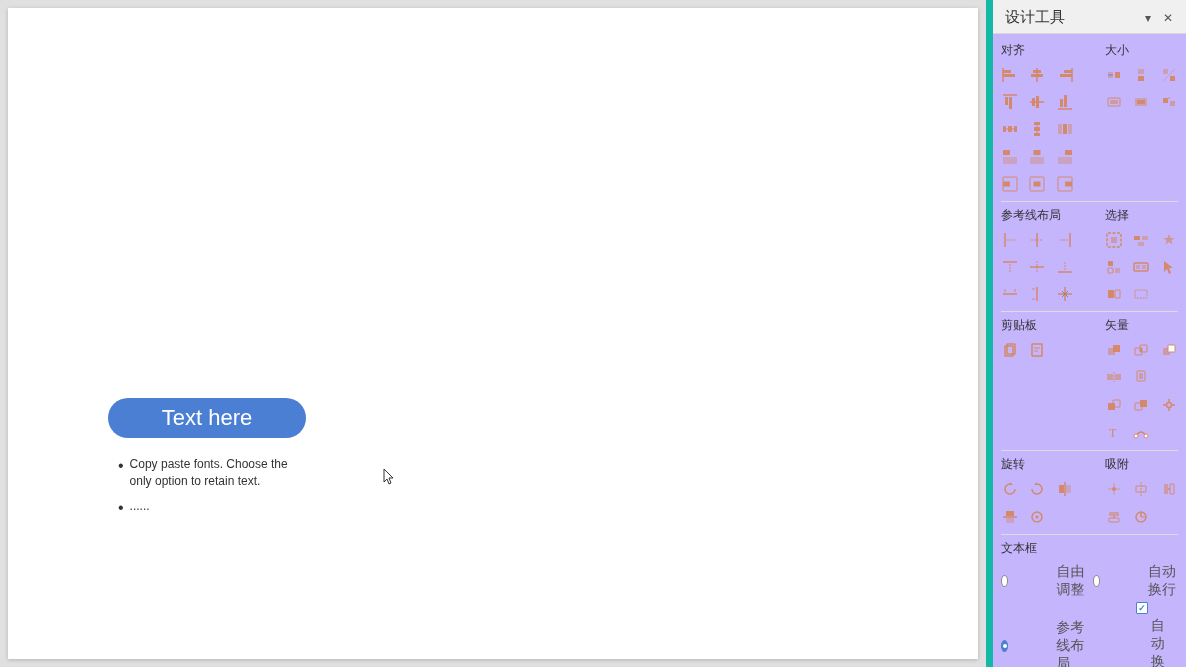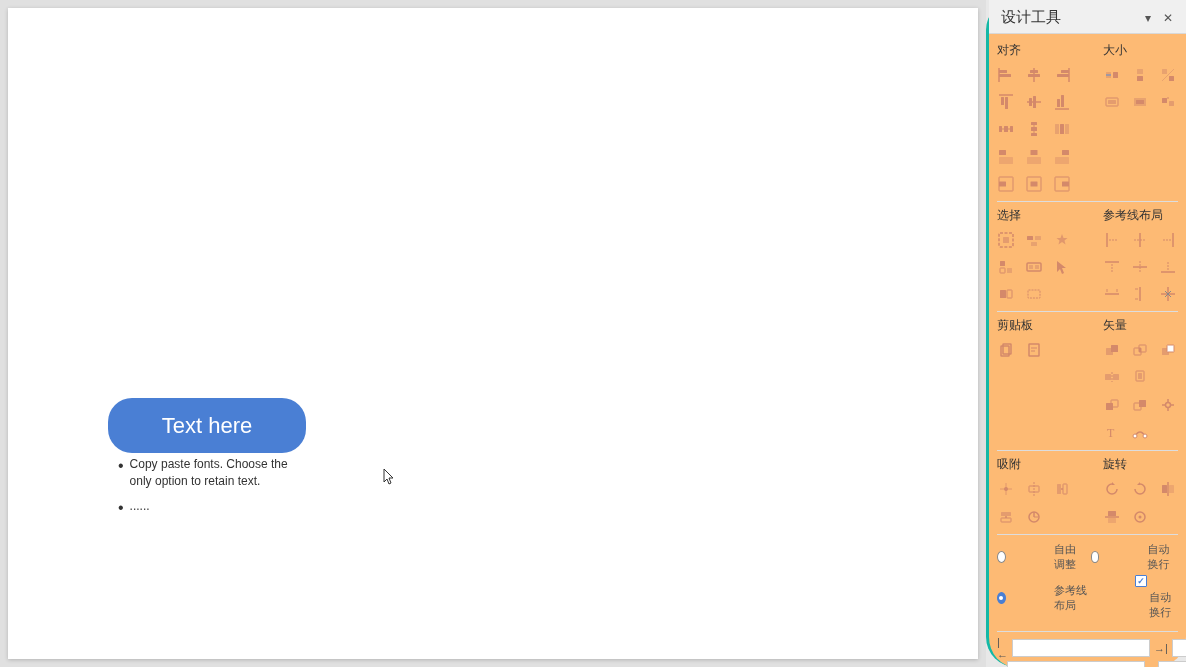--- a/index.html
+++ b/index.html
@@ -34,21 +34,21 @@
       position: absolute;
       left: 100px;
       top: 390px;
       background: #4a7fd4;
       border-radius: 24px;
       padding: 10px 32px;
       color: white;
       font-size: 22px;
       font-weight: 400;
       width: 198px;
-      height: 55px;
+      height: 40px;
       display: flex;
       align-items: center;
       justify-content: center;
       cursor: default;
     }
 
     .canvas-notes {
       position: absolute;
       left: 110px;
       top: 448px;
@@ -79,26 +79,25 @@
       left: 375px;
       top: 460px;
       width: 12px;
       height: 18px;
       pointer-events: none;
     }
 
     
     .right-panel {
       width: 200px;
-      background: #fdba74;
-      border-left: 3px solid #14b8a6;
+      background: #c4b5fd;
+      border-left: 7px solid #14b8a6;
       display: flex;
       flex-direction: column;
       position: relative;
-      border-radius: 30px;
     }
 
     .panel-header {
       display: flex;
       align-items: center;
       justify-content: space-between;
       padding: 8px 10px 6px 12px;
       border-bottom: 1px solid #d8d8d8;
       background: #f0f0f0;
     }
@@ -231,21 +230,21 @@
 
     .radio-circle.selected::after {
       content: '';
       width: 4px;
       height: 4px;
       border-radius: 50%;
       background: white;
     }
 
     .radio-label {
-      font-size: 11px;
+      font-size: 14px;
       color: #555;
       margin-left: 45px;
     }
 
     .checkbox-item {
       display: flex;
       align-items: center;
       gap: 3px;
       flex-direction: column;
     }
@@ -519,77 +518,20 @@
 
         <div style="height:52px;"></div>
       </div>
     </div>
 
     <hr class="section-divider">
 
     <div class="two-col-section">
       <div class="col-half">
         <div class="section-header">
-          <span class="section-title">选择</span>
-        </div>
-        <div class="icon-grid" style="grid-template-columns:repeat(3,1fr); padding:1px 4px;">
-          <div class="icon-cell">
-            <svg viewBox="0 0 18 18" fill="none">
-                <rect x="2" y="2" width="14" height="14" rx="1" fill="none" stroke="#d4896a" stroke-width="1.5" stroke-dasharray="3,1.5"></rect>
-                <rect x="6" y="6" width="6" height="6" rx="0.5" fill="#d4896a" opacity="0.6"></rect>
-              </svg>
-          </div>
-          <div class="icon-cell">
-            <svg viewBox="0 0 18 18" fill="none">
-                <rect x="2" y="5" width="6" height="4" rx="0.5" fill="#d4896a"></rect>
-                <rect x="10" y="5" width="6" height="4" rx="0.5" fill="#d4896a" opacity="0.5"></rect>
-                <rect x="6" y="11" width="6" height="4" rx="0.5" fill="#d4896a" opacity="0.5"></rect>
-              </svg>
-          </div>
-          <div class="icon-cell">
-            <svg viewBox="0 0 18 18" fill="none">
-                <path d="M9 3L10.5 7H14.5L11.5 9.5L12.5 13.5L9 11L5.5 13.5L6.5 9.5L3.5 7H7.5Z" fill="#d4896a" opacity="0.7"></path>
-              </svg>
-          </div>
-          <div class="icon-cell">
-            <svg viewBox="0 0 18 18" fill="none">
-                <rect x="3" y="3" width="5" height="5" rx="0.5" fill="#d4896a"></rect>
-                <rect x="10" y="10" width="5" height="5" rx="0.5" fill="#d4896a" opacity="0.5"></rect>
-                <rect x="3" y="10" width="5" height="5" rx="0.5" fill="none" stroke="#d4896a" stroke-width="1"></rect>
-              </svg>
-          </div>
-          <div class="icon-cell">
-            <svg viewBox="0 0 18 18" fill="none">
-                <rect x="2" y="5" width="14" height="8" rx="1" fill="none" stroke="#d4896a" stroke-width="1.5"></rect>
-                <rect x="4" y="7" width="4" height="4" rx="0.5" fill="#d4896a" opacity="0.5"></rect>
-                <rect x="10" y="7" width="4" height="4" rx="0.5" fill="#d4896a" opacity="0.5"></rect>
-              </svg>
-          </div>
-          <div class="icon-cell">
-            <svg viewBox="0 0 18 18" fill="none">
-                <path d="M4 3L4 14L7 11L9 16L11 15L9 10L13 10Z" fill="#d4896a"></path>
-              </svg>
-          </div>
-          <div class="icon-cell">
-            <svg viewBox="0 0 18 18" fill="none">
-                <rect x="3" y="5" width="6" height="8" rx="0.5" fill="#d4896a"></rect>
-                <rect x="10" y="5" width="5" height="8" rx="0.5" fill="none" stroke="#d4896a" stroke-width="1"></rect>
-              </svg>
-          </div>
-          <div class="icon-cell">
-            <svg viewBox="0 0 18 18" fill="none">
-                <rect x="3" y="5" width="12" height="8" rx="0.5" fill="none" stroke="#d4896a" stroke-width="1" stroke-dasharray="2,1"></rect>
-              </svg>
-          </div>
-          <div class="icon-cell" style="opacity:0;"></div>
-        </div>
-      </div>
-
-      <div class="col-half">
-        <div class="section-header">
           <span class="section-title">参考线布局</span>
         </div>
         <div class="icon-grid" style="grid-template-columns:repeat(3,1fr); padding:1px 4px;">
           <div class="icon-cell">
             <svg viewBox="0 0 18 18" fill="none">
                 <line x1="4" y1="2" x2="4" y2="16" stroke="#d4896a" stroke-width="1.5"></line>
                 <line x1="6" y1="9" x2="14" y2="9" stroke="#d4896a" stroke-width="1" stroke-dasharray="2,1"></line>
               </svg>
           </div>
           <div class="icon-cell">
@@ -639,20 +581,77 @@
           <div class="icon-cell">
             <svg viewBox="0 0 18 18" fill="none">
                 <line x1="2" y1="9" x2="16" y2="9" stroke="#d4896a" stroke-width="1.5"></line>
                 <line x1="9" y1="2" x2="9" y2="16" stroke="#d4896a" stroke-width="1.5"></line>
                 <line x1="6" y1="6" x2="12" y2="12" stroke="#888" stroke-width="1"></line>
                 <line x1="12" y1="6" x2="6" y2="12" stroke="#888" stroke-width="1"></line>
               </svg>
           </div>
         </div>
       </div>
+
+      <div class="col-half">
+        <div class="section-header">
+          <span class="section-title">选择</span>
+        </div>
+        <div class="icon-grid" style="grid-template-columns:repeat(3,1fr); padding:1px 4px;">
+          <div class="icon-cell">
+            <svg viewBox="0 0 18 18" fill="none">
+                <rect x="2" y="2" width="14" height="14" rx="1" fill="none" stroke="#d4896a" stroke-width="1.5" stroke-dasharray="3,1.5"></rect>
+                <rect x="6" y="6" width="6" height="6" rx="0.5" fill="#d4896a" opacity="0.6"></rect>
+              </svg>
+          </div>
+          <div class="icon-cell">
+            <svg viewBox="0 0 18 18" fill="none">
+                <rect x="2" y="5" width="6" height="4" rx="0.5" fill="#d4896a"></rect>
+                <rect x="10" y="5" width="6" height="4" rx="0.5" fill="#d4896a" opacity="0.5"></rect>
+                <rect x="6" y="11" width="6" height="4" rx="0.5" fill="#d4896a" opacity="0.5"></rect>
+              </svg>
+          </div>
+          <div class="icon-cell">
+            <svg viewBox="0 0 18 18" fill="none">
+                <path d="M9 3L10.5 7H14.5L11.5 9.5L12.5 13.5L9 11L5.5 13.5L6.5 9.5L3.5 7H7.5Z" fill="#d4896a" opacity="0.7"></path>
+              </svg>
+          </div>
+          <div class="icon-cell">
+            <svg viewBox="0 0 18 18" fill="none">
+                <rect x="3" y="3" width="5" height="5" rx="0.5" fill="#d4896a"></rect>
+                <rect x="10" y="10" width="5" height="5" rx="0.5" fill="#d4896a" opacity="0.5"></rect>
+                <rect x="3" y="10" width="5" height="5" rx="0.5" fill="none" stroke="#d4896a" stroke-width="1"></rect>
+              </svg>
+          </div>
+          <div class="icon-cell">
+            <svg viewBox="0 0 18 18" fill="none">
+                <rect x="2" y="5" width="14" height="8" rx="1" fill="none" stroke="#d4896a" stroke-width="1.5"></rect>
+                <rect x="4" y="7" width="4" height="4" rx="0.5" fill="#d4896a" opacity="0.5"></rect>
+                <rect x="10" y="7" width="4" height="4" rx="0.5" fill="#d4896a" opacity="0.5"></rect>
+              </svg>
+          </div>
+          <div class="icon-cell">
+            <svg viewBox="0 0 18 18" fill="none">
+                <path d="M4 3L4 14L7 11L9 16L11 15L9 10L13 10Z" fill="#d4896a"></path>
+              </svg>
+          </div>
+          <div class="icon-cell">
+            <svg viewBox="0 0 18 18" fill="none">
+                <rect x="3" y="5" width="6" height="8" rx="0.5" fill="#d4896a"></rect>
+                <rect x="10" y="5" width="5" height="8" rx="0.5" fill="none" stroke="#d4896a" stroke-width="1"></rect>
+              </svg>
+          </div>
+          <div class="icon-cell">
+            <svg viewBox="0 0 18 18" fill="none">
+                <rect x="3" y="5" width="12" height="8" rx="0.5" fill="none" stroke="#d4896a" stroke-width="1" stroke-dasharray="2,1"></rect>
+              </svg>
+          </div>
+          <div class="icon-cell" style="opacity:0;"></div>
+        </div>
+      </div>
     </div>
 
     <hr class="section-divider">
 
     <div class="two-col-section">
       <div class="col-half">
         <div class="section-header">
           <span class="section-title">剪贴板</span>
         </div>
         <div class="icon-grid" style="grid-template-columns:repeat(3,1fr); padding:1px 4px;">
@@ -747,20 +746,62 @@
           <div style="opacity:0;" class="icon-cell"></div>
         </div>
       </div>
     </div>
 
     <hr class="section-divider">
 
     <div class="two-col-section">
       <div class="col-half">
         <div class="section-header">
+          <span class="section-title">旋转</span>
+        </div>
+        <div class="icon-grid" style="grid-template-columns:repeat(3,1fr); padding:1px 4px;">
+          <div class="icon-cell">
+            <svg viewBox="0 0 18 18" fill="none">
+                <path d="M14 9A5 5 0 1 1 9 4" stroke="#d4896a" stroke-width="1.5" fill="none"></path>
+                <path d="M9 2L12 5L9 5Z" fill="#d4896a"></path>
+              </svg>
+          </div>
+          <div class="icon-cell">
+            <svg viewBox="0 0 18 18" fill="none">
+                <path d="M4 9A5 5 0 1 0 9 4" stroke="#d4896a" stroke-width="1.5" fill="none"></path>
+                <path d="M9 2L6 5L9 5Z" fill="#d4896a"></path>
+              </svg>
+          </div>
+          <div class="icon-cell">
+            <svg viewBox="0 0 18 18" fill="none">
+                <line x1="9" y1="2" x2="9" y2="16" stroke="#d4896a" stroke-width="1.5"></line>
+                <rect x="3" y="5" width="5" height="8" rx="0.5" fill="#d4896a"></rect>
+                <rect x="10" y="5" width="5" height="8" rx="0.5" fill="#d4896a" opacity="0.4"></rect>
+              </svg>
+          </div>
+        </div>
+        <div class="icon-grid" style="grid-template-columns:repeat(3,1fr); padding:1px 4px;">
+          <div class="icon-cell">
+            <svg viewBox="0 0 18 18" fill="none">
+                <line x1="2" y1="9" x2="16" y2="9" stroke="#d4896a" stroke-width="1.5"></line>
+                <rect x="5" y="3" width="8" height="5" rx="0.5" fill="#d4896a"></rect>
+                <rect x="5" y="10" width="8" height="5" rx="0.5" fill="#d4896a" opacity="0.4"></rect>
+              </svg>
+          </div>
+          <div class="icon-cell">
+            <svg viewBox="0 0 18 18" fill="none">
+                <circle cx="9" cy="9" r="5" fill="none" stroke="#d4896a" stroke-width="1.5"></circle>
+                <circle cx="9" cy="9" r="1.5" fill="#d4896a"></circle>
+              </svg>
+          </div>
+        </div>
+      </div>
+
+      <div class="col-half">
+        <div class="section-header">
           <span class="section-title">吸附</span>
         </div>
         <div class="icon-grid" style="grid-template-columns:repeat(3,1fr); padding:1px 4px;">
           <div class="icon-cell">
             <svg viewBox="0 0 18 18" fill="none">
                 <path d="M9 3L9 15M3 9L15 9M5 5L5 5M13 5L13 5M5 13L5 13M13 13L13 13" stroke="#d4896a" stroke-width="1" opacity="0.7"></path>
                 <circle cx="9" cy="9" r="2" fill="#d4896a"></circle>
               </svg>
           </div>
           <div class="icon-cell">
@@ -787,67 +828,28 @@
           </div>
           <div class="icon-cell">
             <svg viewBox="0 0 18 18" fill="none">
                 <circle cx="9" cy="9" r="5" fill="none" stroke="#d4896a" stroke-width="1.5"></circle>
                 <line x1="9" y1="4" x2="9" y2="9" stroke="#d4896a" stroke-width="1.5"></line>
                 <line x1="9" y1="9" x2="13" y2="9" stroke="#d4896a" stroke-width="1"></line>
               </svg>
           </div>
         </div>
       </div>
-
-      <div class="col-half">
-        <div class="section-header">
-          <span class="section-title">旋转</span>
-        </div>
-        <div class="icon-grid" style="grid-template-columns:repeat(3,1fr); padding:1px 4px;">
-          <div class="icon-cell">
-            <svg viewBox="0 0 18 18" fill="none">
-                <path d="M14 9A5 5 0 1 1 9 4" stroke="#d4896a" stroke-width="1.5" fill="none"></path>
-                <path d="M9 2L12 5L9 5Z" fill="#d4896a"></path>
-              </svg>
-          </div>
-          <div class="icon-cell">
-            <svg viewBox="0 0 18 18" fill="none">
-                <path d="M4 9A5 5 0 1 0 9 4" stroke="#d4896a" stroke-width="1.5" fill="none"></path>
-                <path d="M9 2L6 5L9 5Z" fill="#d4896a"></path>
-              </svg>
-          </div>
-          <div class="icon-cell">
-            <svg viewBox="0 0 18 18" fill="none">
-                <line x1="9" y1="2" x2="9" y2="16" stroke="#d4896a" stroke-width="1.5"></line>
-                <rect x="3" y="5" width="5" height="8" rx="0.5" fill="#d4896a"></rect>
-                <rect x="10" y="5" width="5" height="8" rx="0.5" fill="#d4896a" opacity="0.4"></rect>
-              </svg>
-          </div>
-        </div>
-        <div class="icon-grid" style="grid-template-columns:repeat(3,1fr); padding:1px 4px;">
-          <div class="icon-cell">
-            <svg viewBox="0 0 18 18" fill="none">
-                <line x1="2" y1="9" x2="16" y2="9" stroke="#d4896a" stroke-width="1.5"></line>
-                <rect x="5" y="3" width="8" height="5" rx="0.5" fill="#d4896a"></rect>
-                <rect x="5" y="10" width="8" height="5" rx="0.5" fill="#d4896a" opacity="0.4"></rect>
-              </svg>
-          </div>
-          <div class="icon-cell">
-            <svg viewBox="0 0 18 18" fill="none">
-                <circle cx="9" cy="9" r="5" fill="none" stroke="#d4896a" stroke-width="1.5"></circle>
-                <circle cx="9" cy="9" r="1.5" fill="#d4896a"></circle>
-              </svg>
-          </div>
-        </div>
-      </div>
     </div>
 
     <hr class="section-divider">
 
     <div class="section">
+      <div class="section-header">
+        <span class="section-title">文本框</span>
+      </div>
       <div class="text-frame-section">
         <div class="radio-row">
           <div class="radio-item">
             <div class="radio-circle"></div>
             <span class="radio-label">自由调整</span>
           </div>
           <div class="radio-item">
             <div class="radio-circle"></div>
             <span class="radio-label">自动换行</span>
           </div>

